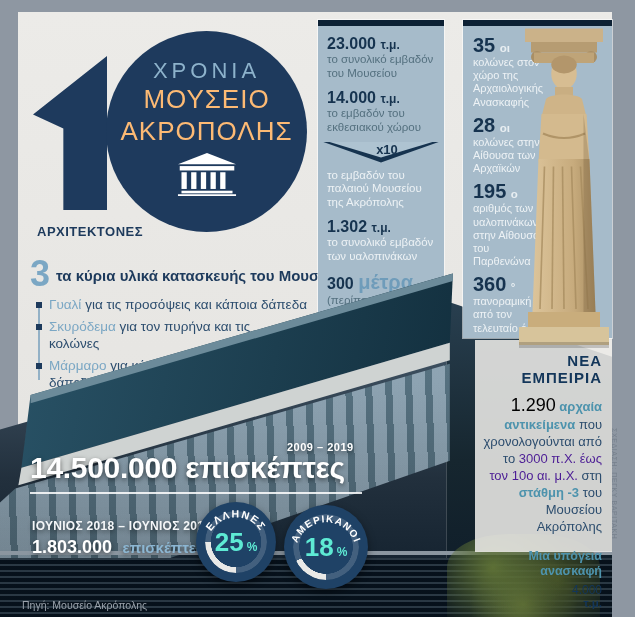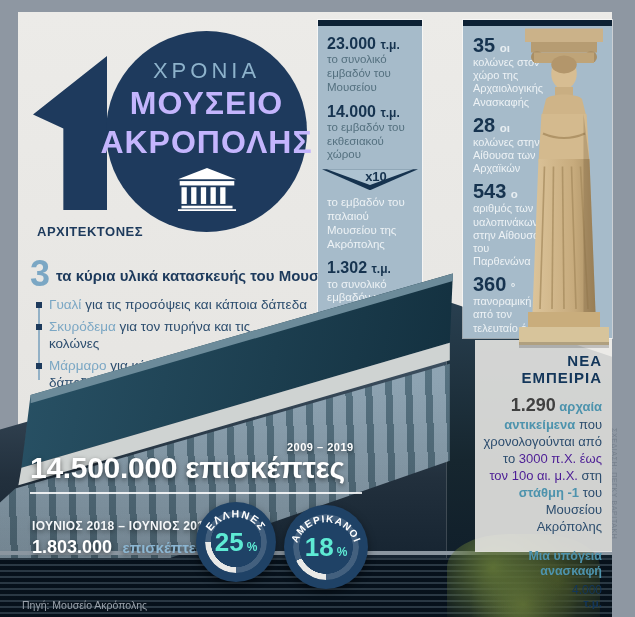--- a/index.html
+++ b/index.html
@@ -10,40 +10,40 @@
 
   
   #panel { left:18px; top:12px; width:594px; height:605px; background:linear-gradient(180deg,#ecebe8,#e3e2df); }
 
   
   #numeral-one { left:33px; top:56px; width:74px; height:154px; background:#1e3a5d;
                  clip-path:polygon(100% 0, 100% 100%, 41% 100%, 41% 47%, 0 38%); }
   #zero-circle { left:106px; top:31px; width:201px; height:201px; border-radius:50%; background:#1e3a5d;
                  display:flex; flex-direction:column; align-items:center; text-align:center; z-index:2;}
   .years { margin-top:27px; color:#8db2cb; font-size:22px; letter-spacing:4px; }
-  .title-line { color:#c4b5fd; font-weight:700; font-size:32px; letter-spacing:1px; line-height:1.22; }
+  .title-line { color:#fdba74; font-weight:400; font-size:26px; letter-spacing:1px; line-height:1.22; }
   .parthenon { margin-top:5px; }
 
   
   #architects { left:37px; top:224px; }
   .arch-label { font-size:13px; font-weight:800; color:#1d3a5c; letter-spacing:.5px; }
   .arch-names { font-size:13.5px; color:#2c4d6e; margin-top:3px; }
   #materials { left:30px; top:256px; display:flex; }
   .big-three { font-size:36px; font-weight:800; color:#7ba7c4; line-height:1; }
   .mat-heading { font-size:15px; font-weight:800; color:#1d3a5c; padding-top:11px; margin-left:6px; }
   #mat-list { left:36px; top:297px; width:280px; }
   .vline { left:38px; top:304px; width:2px; height:76px; background:#93b1c6; }
   .mat-item { position:relative; padding-left:13px; font-size:13.5px; line-height:1.25; color:#2c4d6e; margin-bottom:5px; }
   .mat-item::before { content:""; position:absolute; left:0; top:5px; width:6px; height:6px; background:#1d3a5c; }
   .mat-item .term { color:#7ba7c4; }
   .mat-item.w2 { width:240px; } .mat-item.w3 { width:150px; }
 
   
   .col { background:#a6bbca; border-top:6px solid #0d2134; box-shadow:0 0 0 1px rgba(255,255,255,.55); }
-  #col-areas { left:318px; top:20px; width:104px; height:312px; padding:8px 9px; z-index:1; }
+  #col-areas { left:318px; top:20px; width:126px; height:312px; padding:8px 9px; z-index:1; }
   #col-counts { left:463px; top:20px; width:149px; height:318px; padding:8px 0 0 10px; z-index:3; overflow:hidden; }
   .stat-num { font-size:16px; font-weight:800; color:#16334f; line-height:1.2; }
   .stat-unit { font-size:12px; font-weight:700; color:#16334f; }
   .stat-desc { font-size:11.5px; color:#54707f; line-height:1.2; }
   .stat-desc.light, .cnt-desc { color:#edf2f5; }
   .mcol-block { margin-bottom:7px; }
   .chev { position:relative; height:21px; margin:7px -5px 6px -5px; }
   .chev .outer { position:absolute; inset:0; background:#16334f; clip-path:polygon(0 0,50% 100%,100% 0); }
   .chev .inner { position:absolute; inset:0; background:#aec3d1; clip-path:polygon(5% 0,50% 76%,95% 0); }
   .chev .x10 { position:absolute; left:12px; right:0; top:0; text-align:center; font-size:13px; font-weight:800; color:#16334f; }
@@ -76,21 +76,21 @@
   .ph-leaves{ position:absolute; right:2%; bottom:0; width:25%; height:24%; border-radius:40% 40% 0 0;
               background:radial-gradient(circle at 30% 40%,#5d7036,transparent 62%),
                          radial-gradient(circle at 72% 55%,#424f27,transparent 58%),
                          radial-gradient(circle at 50% 85%,#6c7d3f,transparent 52%); }
 
   
   #nea { left:475px; top:340px; width:137px; height:212px; background:rgba(236,235,231,.88);
          padding:12px 10px 0 8px; text-align:right; z-index:3; }
   .nea-heading { font-size:15px; font-weight:800; color:#13365a; letter-spacing:1px; }
   .nea-p { margin-top:8px; font-size:13px; line-height:1.3; color:#2c4d6e; }
-  .nea-val { font-size:18px; font-weight:700; color:#404040; }
+  .nea-val { font-size:18px; font-weight:400; color:#000000; }
   .teal { color:#4d93ad; font-weight:700; }
   .nea-bold { font-weight:400; color:#4c1d95; }
   .nea-note { margin-top:13px; font-size:12.5px; font-weight:700; color:#4d93ad; line-height:1.25; }
   .nea-note-val { font-size:12px; font-weight:400; color:#13365a; margin-top:3px; }
   .nea-note-unit { font-size:11.5px; font-weight:700; color:#13365a; }
 
   
   .shadowed { text-shadow:0 2px 5px rgba(0,0,0,.55); }
   #period { left:287px; top:441px; width:75px; font-size:11px; font-weight:800; color:#fff; letter-spacing:.5px; z-index:5; }
   #total-line { left:30px; top:451px; font-size:30px; font-weight:800; color:#fff; letter-spacing:-.3px; z-index:5; white-space:nowrap; }
@@ -214,21 +214,21 @@
     <span class="cnt-num">35</span>
     <span class="cnt-suffix">οι</span>
     <div class="cnt-desc">κολώνες στον χώρο της Αρχαιολογικής Ανασκαφής</div>
   </div>
   <div class="cnt-item">
     <span class="cnt-num">28</span>
     <span class="cnt-suffix">οι</span>
     <div class="cnt-desc">κολώνες στην Αίθουσα των Αρχαϊκών</div>
   </div>
   <div class="cnt-item">
-    <span class="cnt-num">543</span>
+    <span class="cnt-num">195</span>
     <span class="cnt-suffix">ο</span>
     <div class="cnt-desc">αριθμός των υαλοπινάκων στην Αίθουσα του Παρθενώνα</div>
   </div>
   <div class="cnt-item">
     <span class="cnt-num">360</span>
     <span class="cnt-suffix">°</span>
     <div class="cnt-desc w4">πανοραμική θέα από τον τελευταίο όροφο</div>
   </div>
 </div>
 
@@ -266,21 +266,21 @@
 </svg>
 
 <div class="abs" id="nea">
   <div class="nea-heading">ΝΕΑ ΕΜΠΕΙΡΙΑ</div>
   <div class="nea-p">
     <span class="nea-val">1.290</span>
     <span class="teal">αρχαία αντικείμενα</span>
     <span>που χρονολογούνται από το</span>
     <span class="nea-bold">3000 π.Χ. έως τον 10ο αι. μ.Χ.</span>
     <span>στη</span>
-    <span class="teal">στάθμη -1</span>
+    <span class="teal">στάθμη -3</span>
     <span>του Μουσείου Ακρόπολης</span>
   </div>
   <div class="nea-note">Μια υπόγεια ανασκαφή</div>
   <div class="nea-note-val">4.000</div>
   <div class="nea-note-unit">τ.μ.</div>
 </div>
 
 <div class="abs shadowed" id="period">2009 – 2019</div>
 <div class="abs shadowed" id="total-line">
   <span>14.500.000</span>

